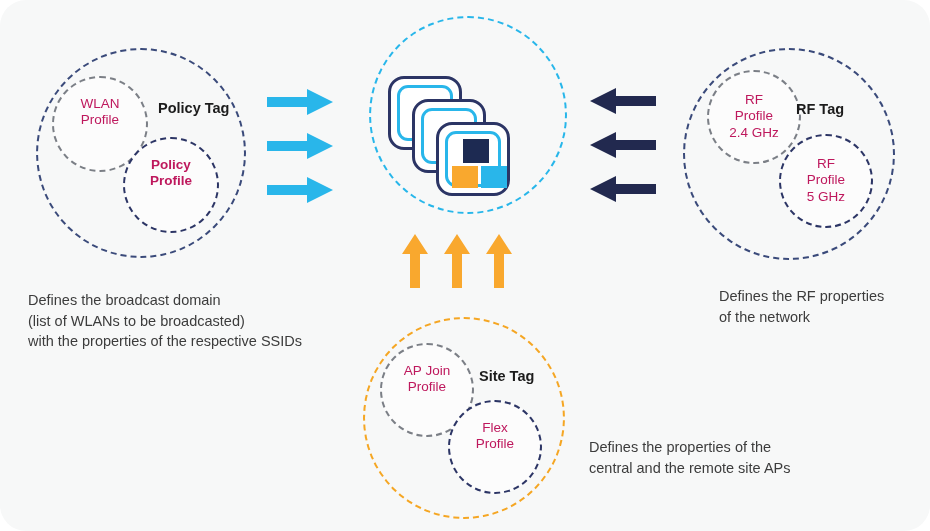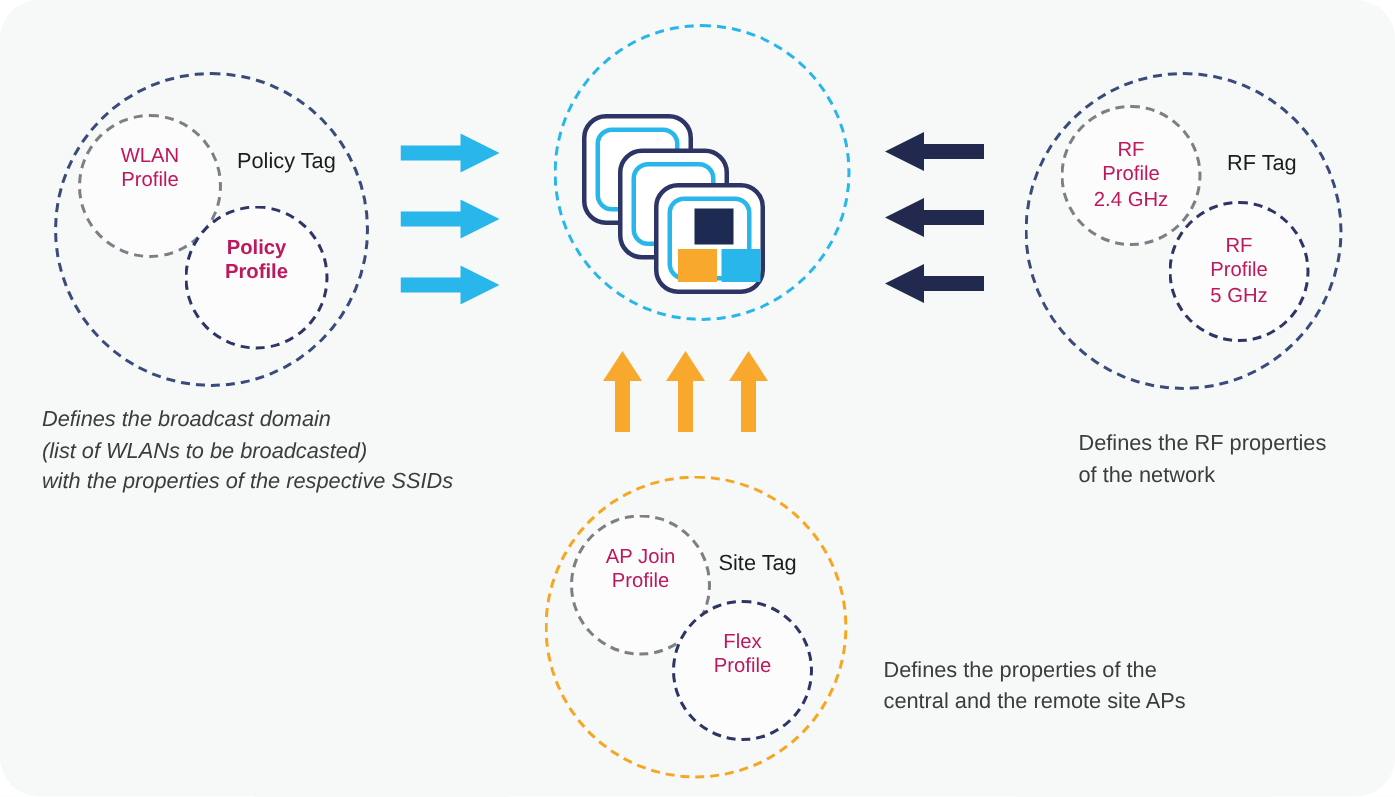--- a/index.html
+++ b/index.html
@@ -36,21 +36,21 @@
   .ctext {
     position: absolute;
     text-align: center;
     line-height: 1.22;
     color: #be185d;
     font-size: 13.5px;
     white-space: pre-line;
   }
   .tag-title {
     position: absolute;
-    font-weight: normal;
+    font-weight: bold;
     color: #1c1c1c;
     font-size: 14.5px;
     white-space: nowrap;
   }
 
   
   .caption {
     position: absolute;
     font-size: 14.5px;
     line-height: 1.42;
@@ -106,21 +106,21 @@
   <div class="circle inner-gray" style="left:52px; top:76px; width:96px; height:96px;"></div>
   <div class="ctext" style="left:52px; top:96px; width:96px;">WLAN
 Profile</div>
 
   <div class="circle inner-navy" style="left:123px; top:137px; width:96px; height:96px;"></div>
   <div class="ctext" style="left:123px; top:157px; width:96px;font-weight:bold;">Policy
 Profile</div>
 
   <div class="tag-title" style="left:158px; top:100px;">Policy Tag</div>
 
-  <div class="caption" style="left:28px; top:270px; width:320px;font-style:italic;">Defines the broadcast domain
+  <div class="caption" style="left:28px; top:290px; width:320px;">Defines the broadcast domain
 (list of WLANs to be broadcasted)
 with the properties of the respective SSIDs</div>
 
   <div class="arrow" style="left:267px; top:89px;">
     <svg width="66" height="26" viewBox="0 0 66 26" aria-hidden="true">
       <path d="M0 8 H40 V0 L66 13 L40 26 V18 H0 Z" fill="#29b6ea"></path>
     </svg>
   </div>
   <div class="arrow" style="left:267px; top:133px;">
     <svg width="66" height="26" viewBox="0 0 66 26" aria-hidden="true">
@@ -172,21 +172,21 @@
   <div class="circle inner-gray" style="left:707px; top:70px; width:94px; height:94px;"></div>
   <div class="ctext" style="left:707px; top:92px; width:94px;">RF
 Profile
 2.4 GHz</div>
 
   <div class="circle inner-navy" style="left:779px; top:134px; width:94px; height:94px;"></div>
   <div class="ctext" style="left:779px; top:156px; width:94px;">RF
 Profile
 5 GHz</div>
 
-  <div class="tag-title" style="left:818px; top:101px;">RF Tag</div>
+  <div class="tag-title" style="left:796px; top:101px;">RF Tag</div>
 
   <div class="caption" style="left:719px; top:286px; width:220px;">Defines the RF properties
 of the network</div>
 
   <div class="arrow" style="left:402px; top:234px;">
     <svg width="26" height="54" viewBox="0 0 26 54" aria-hidden="true">
       <path d="M8 54 V20 H0 L13 0 L26 20 H18 V54 Z" fill="#f9a82e"></path>
     </svg>
   </div>
   <div class="arrow" style="left:444px; top:234px;">

